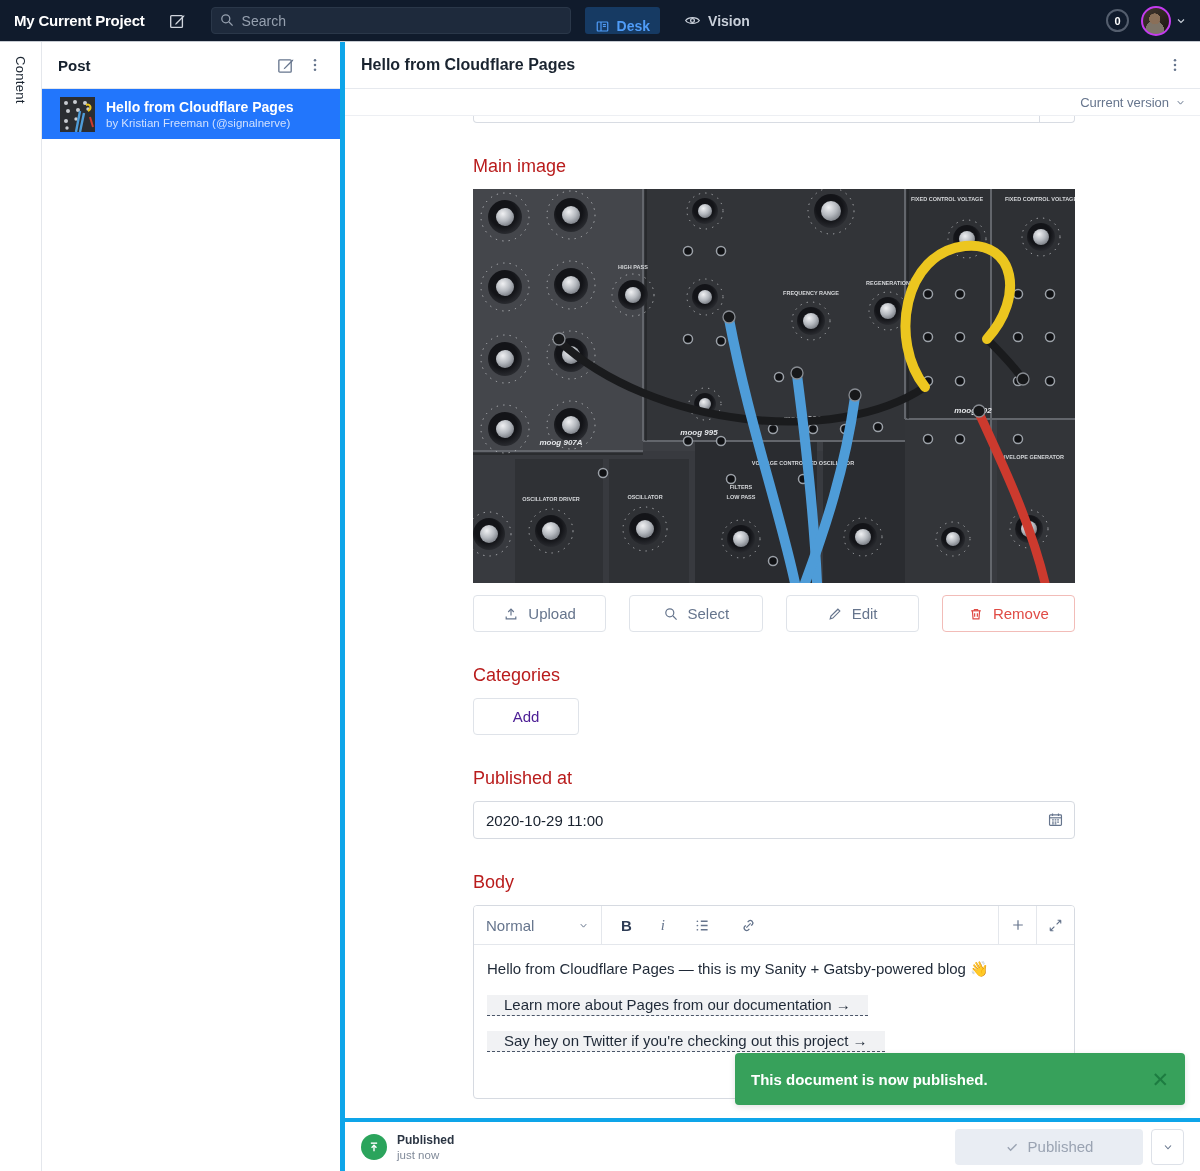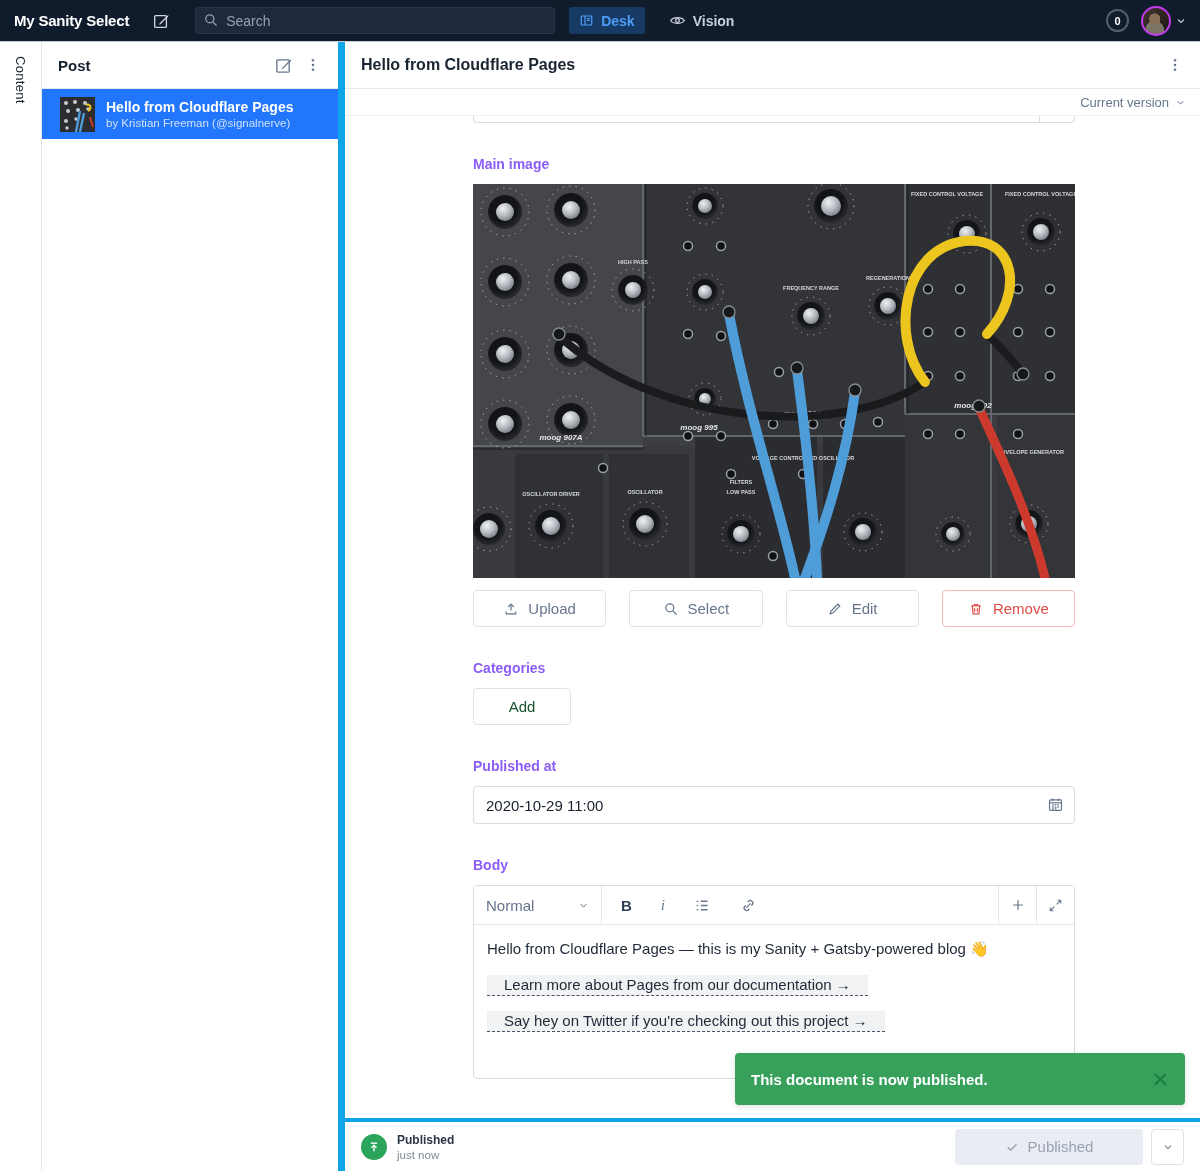--- a/index.html
+++ b/index.html
@@ -7,61 +7,61 @@
 
   
   .topbar { height:42px; background:#101b2c; display:flex; align-items:center; padding:0 14px; border-bottom:1px solid #c6cbd2; }
   .brand { color:#fff; font-size:15px; font-weight:700; letter-spacing:-0.2px; white-space:nowrap; }
   .tb-iconbtn { width:28px; height:28px; display:flex; align-items:center; justify-content:center; color:#cfd4dc; margin-left:18px; cursor:pointer; background:none; border:none; }
   .search { position:relative; margin-left:20px; width:360px; }
   .search input { width:100%; height:27px; background:#1e2a3c; border:1px solid #2a3749; border-radius:4px; color:#dfe5ee; font-size:14px; padding:0 10px 0 30px; outline:none; font-family:inherit; }
   .search input::placeholder { color:#96a0af; }
   .search .mag { position:absolute; left:8px; top:5px; color:#96a0af; }
   .navtab { display:flex; align-items:center; gap:7px; height:27px; padding:0 10px; border-radius:3px; margin-left:14px; font-size:14px; font-weight:600; color:#c9d0da; cursor:pointer; background:none; border:none; font-family:inherit; }
-  .navtab.active { background:#163a63; color:#4f9cf8; }
+  .navtab.active { background:#163a63; color:#4f9cf8;align-items:flex-end; }
   .tb-spacer { flex:1; }
   .badge { width:23px; height:23px; border:2px solid #545e6e; border-radius:50%; color:#fff; font-size:11px; font-weight:700; display:flex; align-items:center; justify-content:center; margin-right:12px; }
   .avatar { width:30px; height:30px; border-radius:50%; border:2px solid #c43bf0; overflow:hidden; background:
       radial-gradient(circle at 45% 42%, #8a6f58 0 26%, transparent 27%),
       radial-gradient(circle at 45% 85%, #7d7468 0 35%, transparent 36%),
       linear-gradient(140deg,#3a3029 20%,#221b15 80%); cursor:pointer; }
   .tb-caret { color:#c9d0da; margin-left:5px; }
 
   
   .app { display:flex; height:1129px; }
   .rail { width:42px; border-right:1px solid #e4e7ec; padding-top:14px; display:flex; justify-content:center; }
   .rail-label { writing-mode:vertical-rl; font-size:13px; color:#1a2430; letter-spacing:0.3px; }
 
-  .listpane { width:303px; border-right:7px solid #0ea5e9; display:flex; flex-direction:column; }
+  .listpane { width:303px; border-right:5px solid #0ea5e9; display:flex; flex-direction:column; }
   .pane-header { height:47px; border-bottom:1px solid #e4e7ec; display:flex; align-items:center; padding:0 10px 0 16px; flex:none; }
   .pane-title { flex:1; font-size:15px; font-weight:700; color:#16212e; }
   .gray-iconbtn { width:30px; height:30px; display:flex; align-items:center; justify-content:center; color:#66758d; background:none; border:none; cursor:pointer; }
   .list-item { height:50px; background:#2276fc; display:flex; align-items:center; gap:11px; padding:0 12px 0 18px; cursor:pointer; }
   .thumb { width:35px; height:35px; flex:none; }
   .li-text { min-width:0; }
   .li-title { color:#fff; font-size:14px; font-weight:600; white-space:nowrap; }
   .li-sub { color:#cfe0fe; font-size:11.5px; margin-top:2px; white-space:nowrap; }
 
   .docpane { flex:1; display:flex; flex-direction:column; position:relative; background:#fff; min-width:0; }
   .doc-header { height:47px; border-bottom:1px solid #e6e9ee; display:flex; align-items:center; padding:0 10px 0 16px; flex:none; }
   .doc-title { flex:1; font-size:16px; font-weight:600; color:#1a2430; }
   .version-bar { height:27px; border-bottom:1px solid #edeff3; display:flex; justify-content:flex-end; align-items:center; padding-right:14px; gap:6px; color:#66758d; font-size:13px; flex:none; cursor:pointer;padding-left:32px; }
   .doc-scroll { flex:1; overflow:hidden; padding:0 125px 0 128px; position:relative; }
 
   .cut-field { height:7px; border:1px solid #d8dce3; border-top:none; border-radius:0 0 4px 4px; position:relative; }
   .cut-field .divider { position:absolute; right:34px; top:0; bottom:0; width:1px; background:#d8dce3; }
 
-  .field-label { font-size:14px; font-weight:700; color:#8b5cf6; margin:33px 0 12px; }
+  .field-label { font-size:18px; font-weight:400; color:#b91c1c; margin:33px 0 12px; }
   .photo { width:602px; height:394px; display:block; }
 
   .img-buttons { display:flex; gap:23px; margin-top:12px; }
   .btn { flex:1; height:37px; border:1px solid #dfe3e9; background:#fff; border-radius:4px; display:flex; align-items:center; justify-content:center; gap:9px; font-size:15px; font-weight:500; color:#66758d; cursor:pointer; font-family:inherit; }
   .btn.danger { color:#e04b45; border-color:#f2bcb8; }
 
-  .add-btn { width:98px; height:37px; border:1px solid #dfe3e9; background:#fff; border-radius:4px; font-size:15px; font-weight:500; color:#14532d; cursor:pointer; font-family:inherit; }
+  .add-btn { width:106px; height:37px; border:1px solid #dfe3e9; background:#fff; border-radius:4px; font-size:15px; font-weight:500; color:#4c1d95; cursor:pointer; font-family:inherit; }
 
   .text-input { position:relative; }
   .text-input input { width:100%; height:38px; border:1px solid #d6dae1; border-radius:4px; font-size:15px; color:#18212e; padding:0 40px 0 12px; outline:none; font-family:inherit; background:#fff; }
   .text-input .cal { position:absolute; right:11px; top:10px; color:#66758d; }
 
   .editor { border:1px solid #d6dae1; border-radius:4px; height:194px; margin-bottom:8px; overflow:hidden; display:flex; flex-direction:column; }
   .ed-toolbar { height:39px; border-bottom:1px solid #e4e7ec; display:flex; align-items:stretch; flex:none; }
   .style-select { width:128px; border:none; border-right:1px solid #e4e7ec; background:#fff; display:flex; align-items:center; justify-content:space-between; padding:0 12px; font-size:15px; color:#66758d; cursor:pointer; font-family:inherit; }
   .ed-icons { display:flex; align-items:center; gap:29px; padding-left:19px; flex:1; }
   .ed-ib { background:none; border:none; cursor:pointer; color:#66758d; font-family:inherit; display:flex; align-items:center; }
@@ -84,21 +84,21 @@
   .toast { position:absolute; right:15px; bottom:66px; width:450px; height:52px; background:#37a15b; border-radius:4px; display:flex; align-items:center; padding:0 16px; z-index:20; box-shadow:0 2px 6px rgba(0,0,0,.12); }
   .toast-msg { flex:1; color:#fff; font-size:15px; font-weight:600; }
   .toast-x { background:none; border:none; color:#1d7c41; font-size:21px; line-height:1; cursor:pointer; font-family:inherit; }
 
   svg.i { display:block; }
 </style>
 </head>
 <body>
 
 <header class="topbar">
-  <div class="brand">My Sanity Select</div>
+  <div class="brand">My Current Project</div>
   <button class="tb-iconbtn">
     <span>
         <svg class="i" width="18" height="18" viewBox="0 0 20 20" fill="none" stroke="currentColor" stroke-width="1.5">
           <rect x="3" y="4" width="13" height="13" rx="1"></rect>
           <path d="M8.5 12.5 L16.8 4.2 l1.6-0.6 -0.6 1.6 L9.5 13.5 l-1.6 0.6 z" fill="currentColor" stroke="none"></path>
         </svg>
       </span>
   </button>
   <div class="search">
     <span class="mag">

